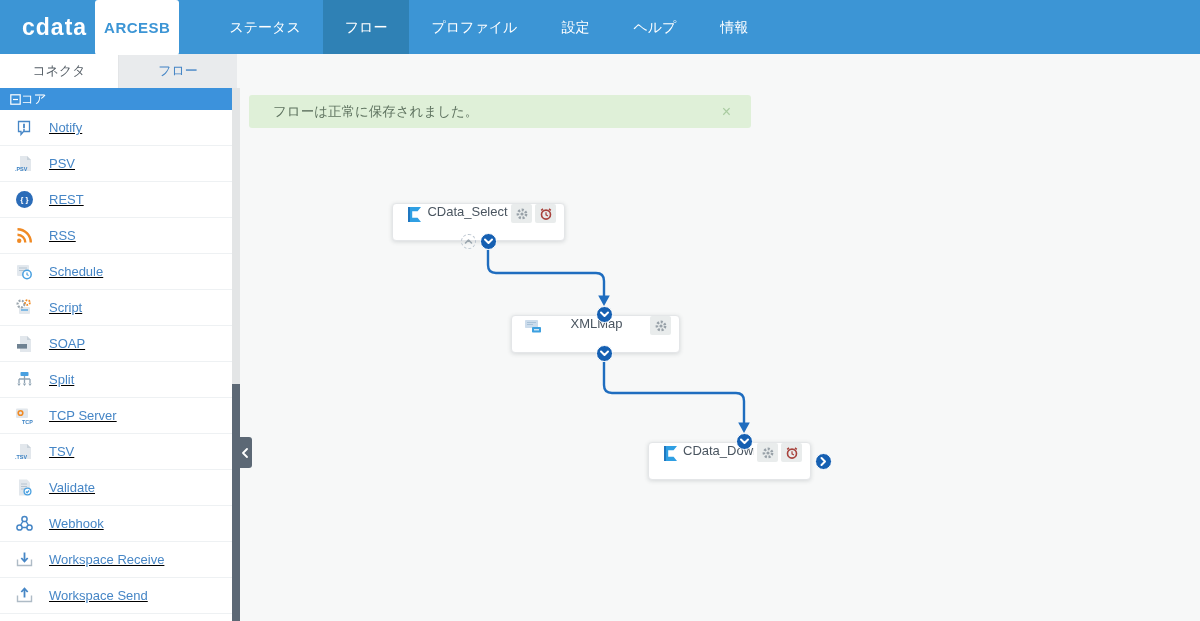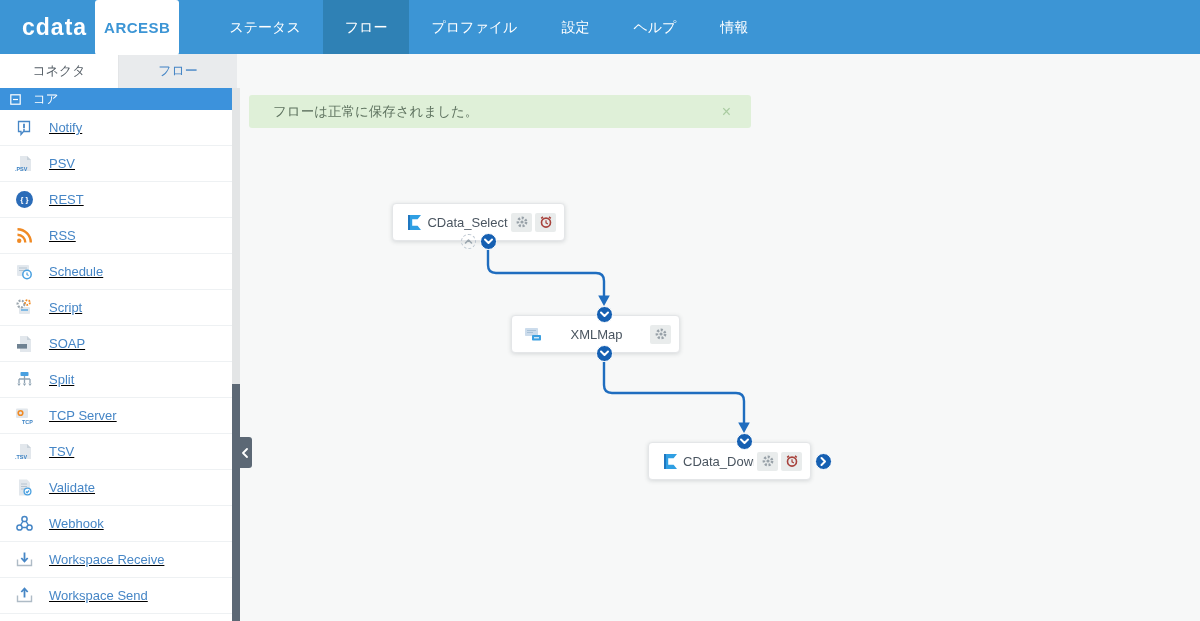--- a/index.html
+++ b/index.html
@@ -17,21 +17,21 @@
   .nav-item { color:#fff; font-size:14px; line-height:54px; padding:0 22px; cursor:pointer; }
   .nav-item.active { background:#2f81b5; }
 
   
   .sidebar { position:absolute; left:0; top:54px; width:237px; bottom:0; background:#fff; z-index:20; }
   .side-tabs { display:flex; height:34px; background:#f2f3f4; }
   .side-tab { flex:1; text-align:center; line-height:34px; font-size:13px; cursor:pointer; }
   .side-tab.active { background:#fff; color:#555e66; border-right:1px solid #e3e5e7; }
   .side-tab.inactive { background:#e9ebed; color:#4686c6; }
   .core-header { height:22px; background:#3c92dc; color:#fff; font-size:12.5px;
-    display:flex; align-items:center; padding-left:10px; gap:12px; }
+    display:flex; align-items:center; padding-left:10px; gap:0; }
   .conn-list { }
   .conn-item { height:36px; display:flex; align-items:center; padding-left:14px;
     border-bottom:1px solid #eef1f3; cursor:pointer; background:#fff;text-decoration:underline; }
   .conn-item .cicon { width:20px; height:20px; margin-right:15px; flex:0 0 20px;
     display:flex; align-items:center; justify-content:center; }
   .conn-item .clabel { font-size:13px; color:#4686c6; }
 
   
   .side-scroll-track { position:absolute; left:232px; top:88px; width:8px; bottom:0;
     background:#e3e5e6; z-index:25; }
@@ -47,21 +47,21 @@
 
   .alert-success { position:absolute; left:9px; top:41px; width:502px; height:33px;
     background:#dff0d8; border-radius:3px; display:flex; align-items:center; }
   .alert-msg { font-size:13.5px; color:#5f7360; margin-left:24px; flex:1; }
   .alert-close { font-size:16px; color:#a9cba0; margin-right:20px; cursor:pointer; }
 
   .links-svg { position:absolute; left:0; top:0; width:960px; height:567px; }
 
   .node { position:absolute; height:38px; background:#fff; border:1px solid #e4e6e8;
     border-radius:4px; box-shadow:0 1px 4px rgba(60,70,80,.18);
-    display:flex; align-items:center; padding:0 8px 0 12px; cursor:pointer; }
+    display:flex; align-items:flex-start; padding:0 8px 0 12px; cursor:pointer; }
   .node-1 { left:152px; top:149px; width:173px; }
   .node-2 { left:271px; top:261px; width:169px; }
   .node-3 { left:408px; top:388px; width:163px; }
   .node-icon { width:22px; height:20px; flex:0 0 22px; display:flex; align-items:center; }
   .node-label { flex:1; text-align:center; font-size:13px; color:#4a5560;
     white-space:nowrap; overflow:hidden; }
   .node-btn { width:21px; height:19px; background:#e9ecec; border-radius:2px;
     display:flex; align-items:center; justify-content:center; margin-left:3px; cursor:pointer; }
 
   .anchor { position:absolute; width:17px; height:17px; border-radius:50%;

